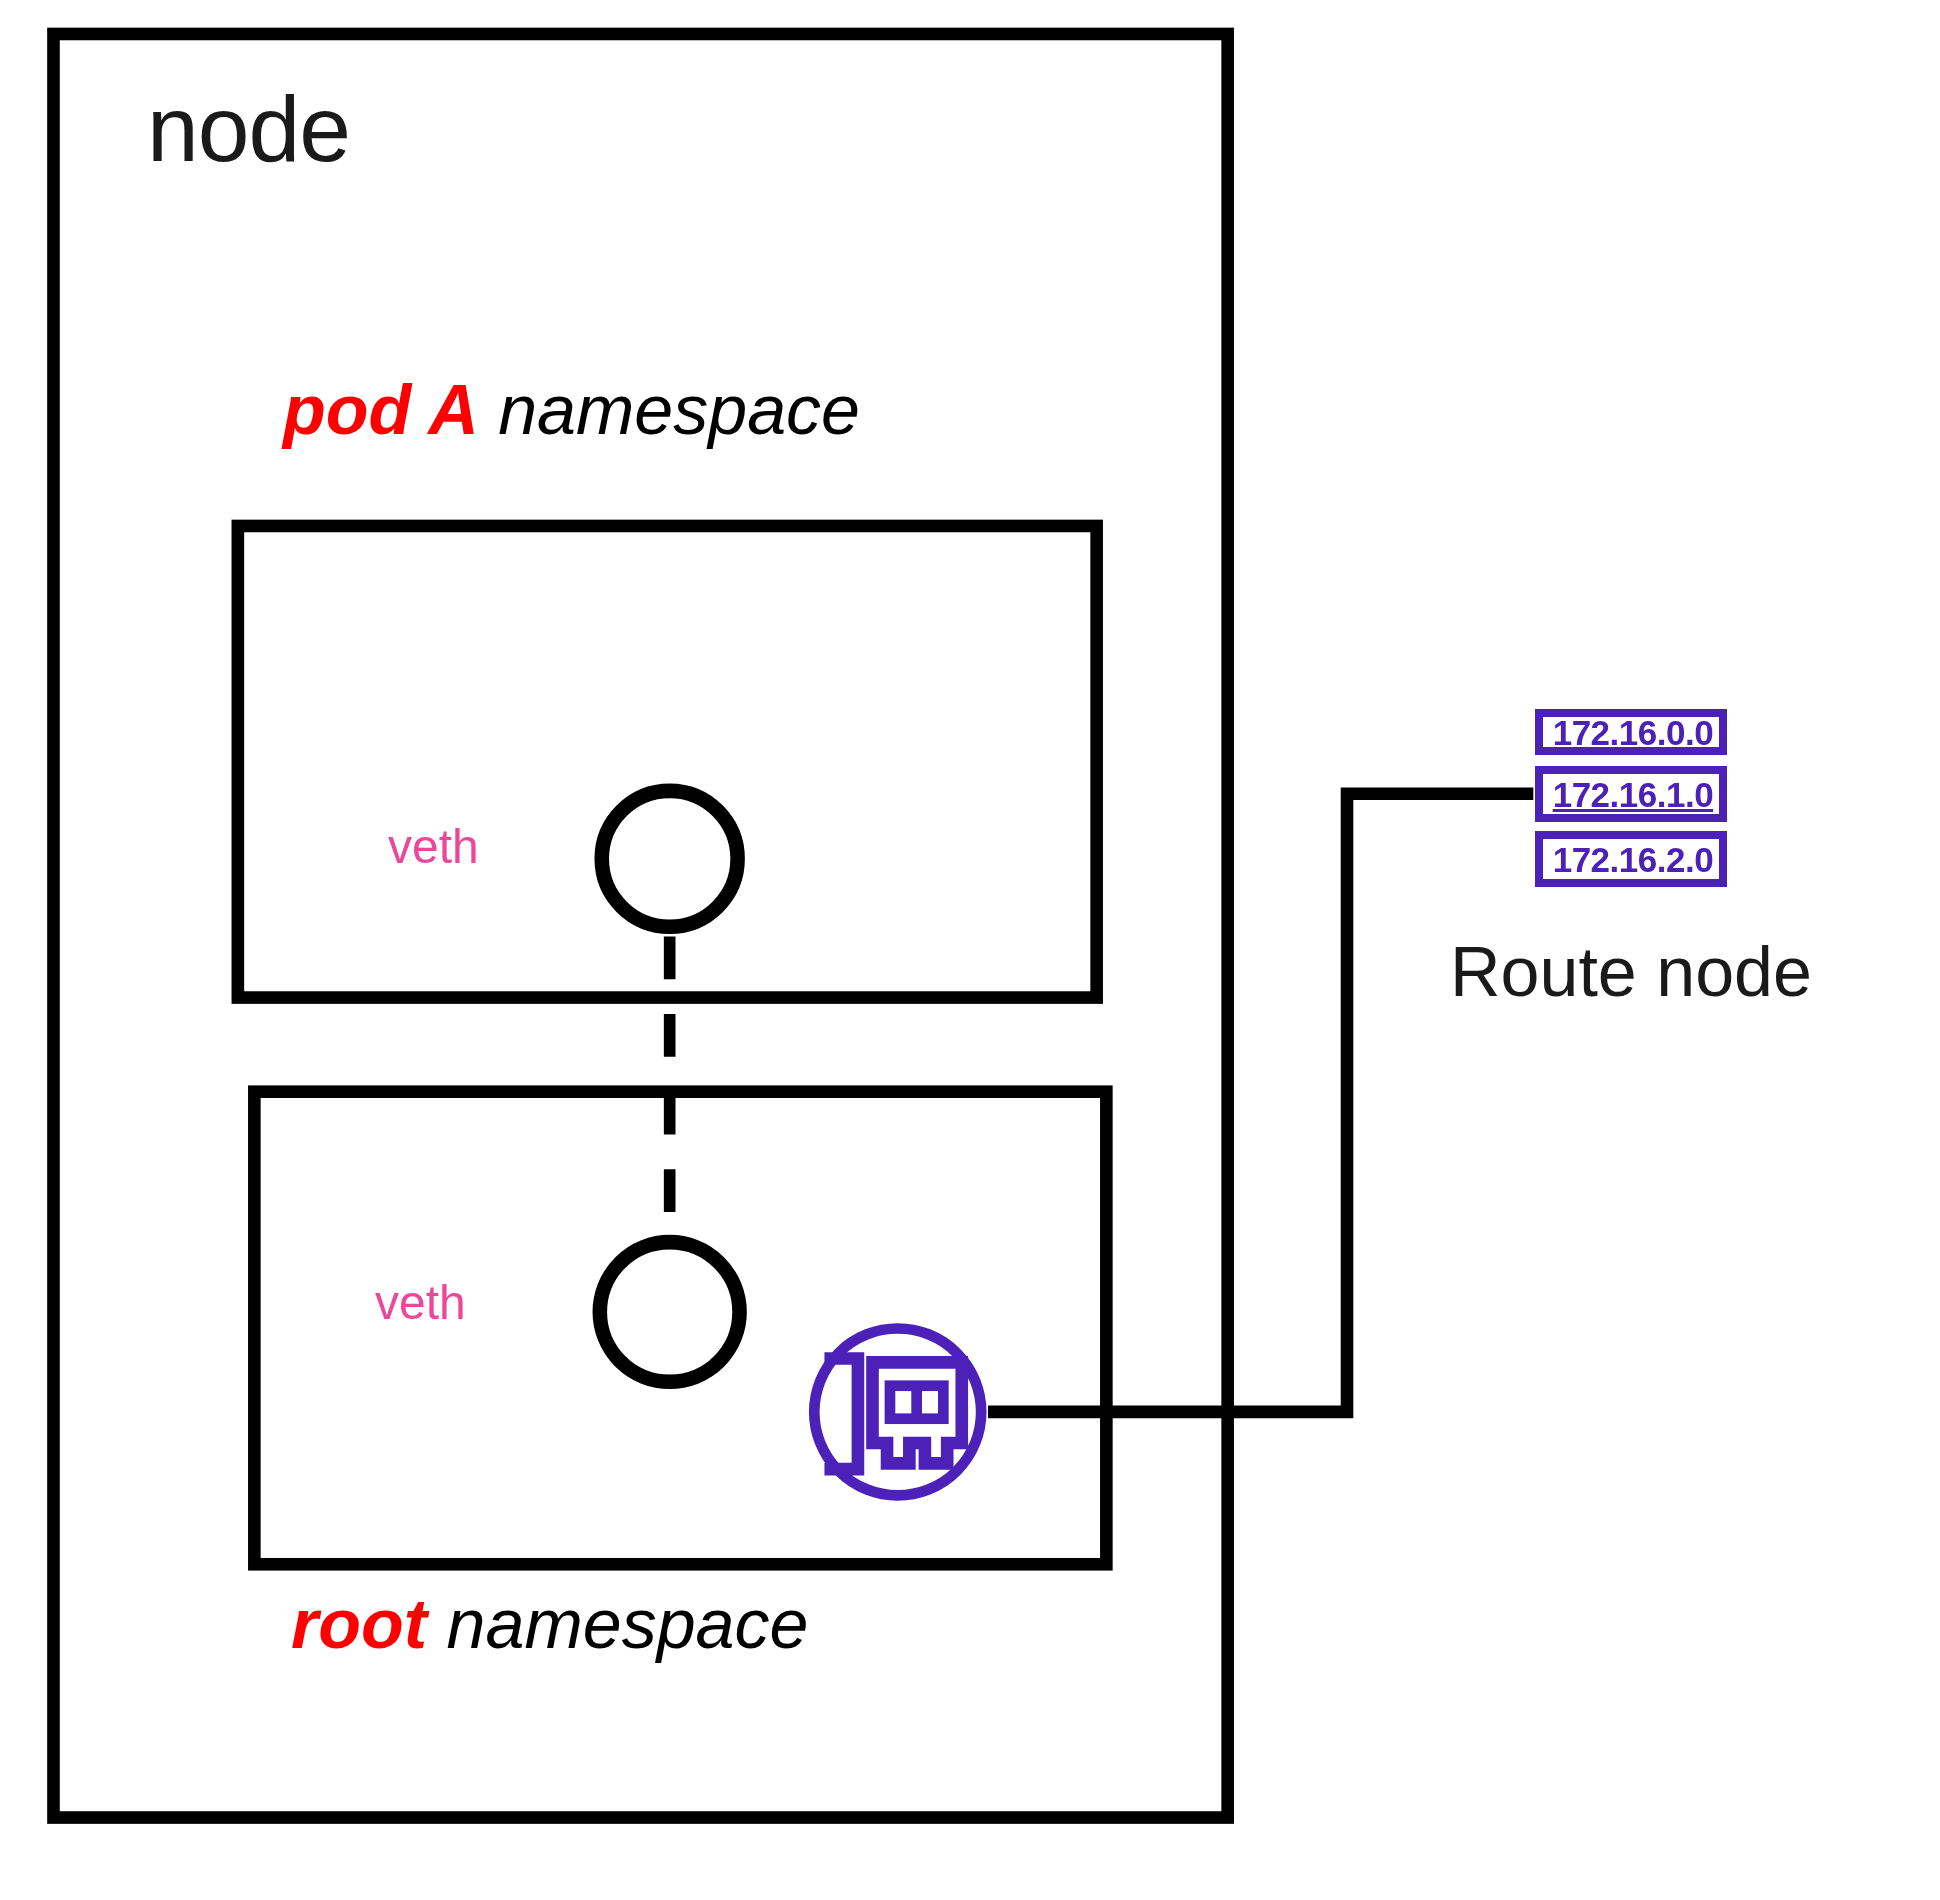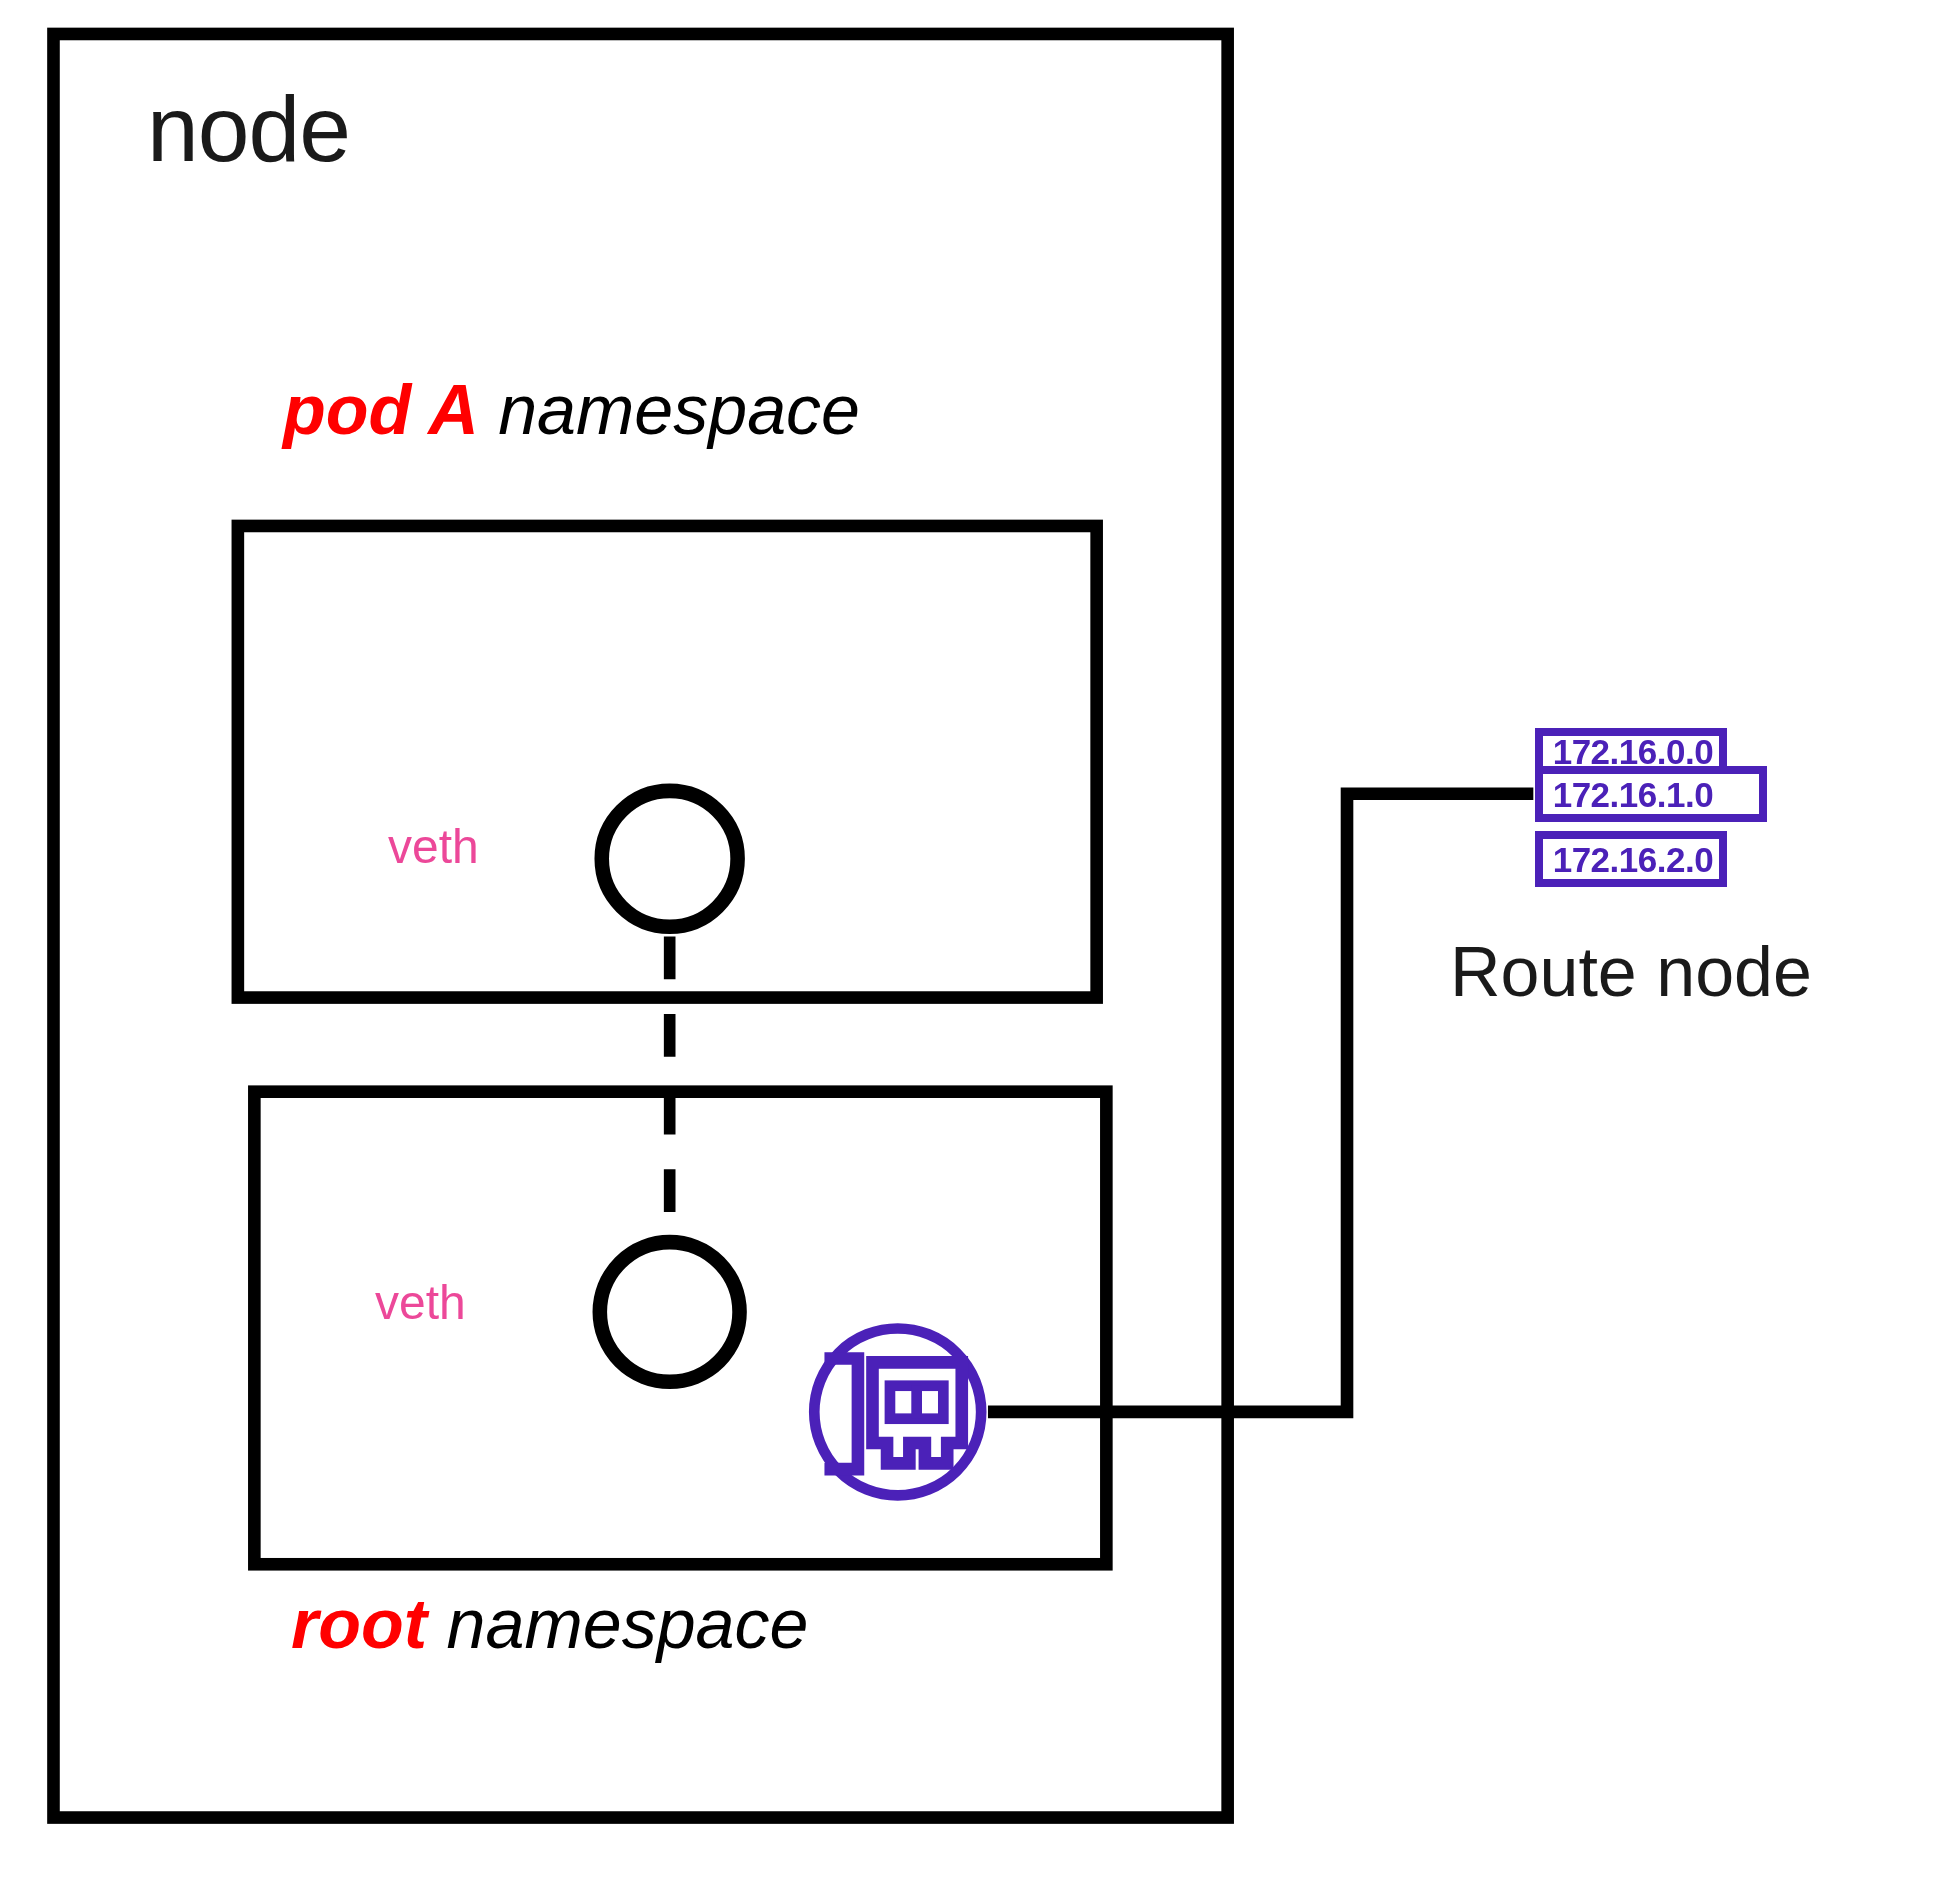--- a/index.html
+++ b/index.html
@@ -147,20 +147,20 @@
   <div class="txt ns-label label-root-ns"><span class="accent" style="color:#FF0000">root</span><span> namespace</span></div>
 
   <div class="txt ns-label label-poda-ns"><span class="accent" style="color:#FF0000">pod A</span><span> namespace</span></div>
 
   <div class="txt label-veth label-veth-pod">veth</div>
 
   <div class="txt label-veth label-veth-root">veth</div>
 
   <div class="txt label-route-table">Route node</div>
 
-  <div class="route-entry" style="left:1535px; top:728px; width:192px; height:46px;">172.16.0.0</div>
+  <div class="route-entry" style="left:1535px; top:709px; width:192px; height:46px;">172.16.0.0</div>
 
-  <div class="route-entry" style="left:1535px; top:766px; width:232px; height:56px;">172.16.1.0</div>
+  <div class="route-entry" style="left:1535px; top:766px; width:192px; height:56px;text-decoration:underline;">172.16.1.0</div>
 
   <div class="route-entry" style="left:1535px; top:831px; width:192px; height:56px;">172.16.2.0</div>
 
 </div>
 
 
 </body></html>

